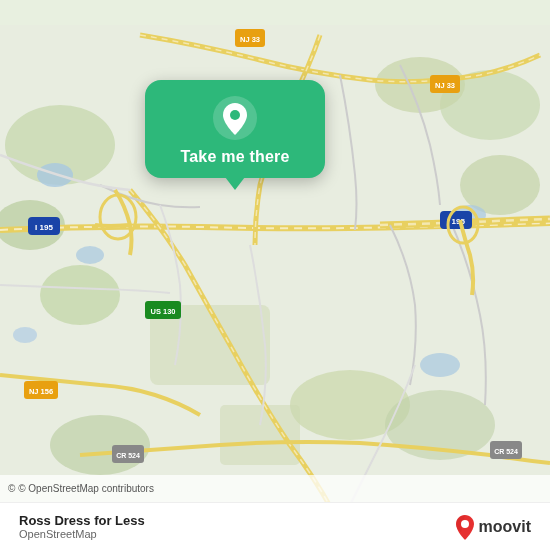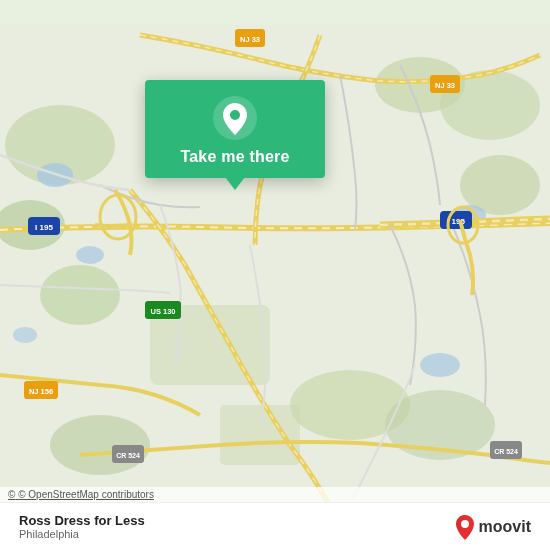--- a/index.html
+++ b/index.html
@@ -25,21 +25,21 @@
       width: 100%; height: 100%;
     }
 
     
     #popup-card {
       position: absolute;
       top: 80px;
       left: 145px;
       width: 180px;
       background: #2db87a;
-      border-radius: 4px;
+      border-radius: 16px;
       display: flex;
       flex-direction: column;
       align-items: center;
       padding: 14px 16px 12px;
       box-shadow: 0 4px 16px rgba(0,0,0,0.25);
       z-index: 10;
     }
 
     #popup-card::after {
       content: '';
@@ -73,25 +73,24 @@
       white-space: nowrap;
     }
 
     
     #attribution-bar {
       position: absolute;
       bottom: 48px;
       left: 0;
       width: 100%;
       background: rgba(255,255,255,0.75);
-      padding: 2px 8px;
+      padding: 8px 8px;
       font-size: 10px;
       color: #555;
       z-index: 5;
-      text-decoration: underline;
     }
 
     
     #info-bar {
       position: absolute;
       bottom: 0;
       left: 0;
       width: 100%;
       height: 48px;
       background: #fff;
@@ -237,21 +236,21 @@
   </div>
 
   <div id="attribution-bar">
     <span class="copyright-symbol">©</span>
     <span>© OpenStreetMap contributors</span>
   </div>
 
   <div id="info-bar">
     <div id="store-info">
       <span id="store-name">Ross Dress for Less</span>
-      <span id="store-city">Philadelphia</span>
+      <span id="store-city">OpenStreetMap</span>
     </div>
     <div id="moovit-logo">
       <svg width="20" height="26" viewBox="0 0 20 26" xmlns="http://www.w3.org/2000/svg">
         <path d="M10 1 C5 1 1 5 1 10 C1 17 10 26 10 26 C10 26 19 17 19 10 C19 5 15 1 10 1Z" fill="#e63030"></path>
         <path d="M10 1 C5 1 1 5 1 10 C1 13 3 16 6 18" fill="#cc2020" opacity="0.3"></path>
         <circle cx="10" cy="10" r="4" fill="white"></circle>
       </svg>
       <span id="moovit-text">moovit</span>
     </div>
   </div>

